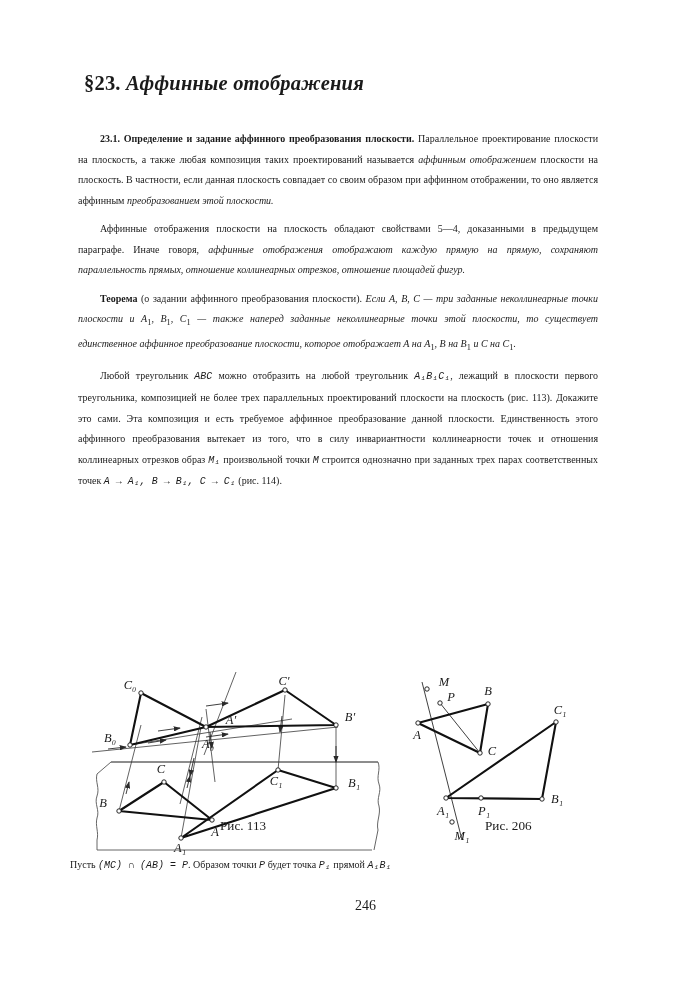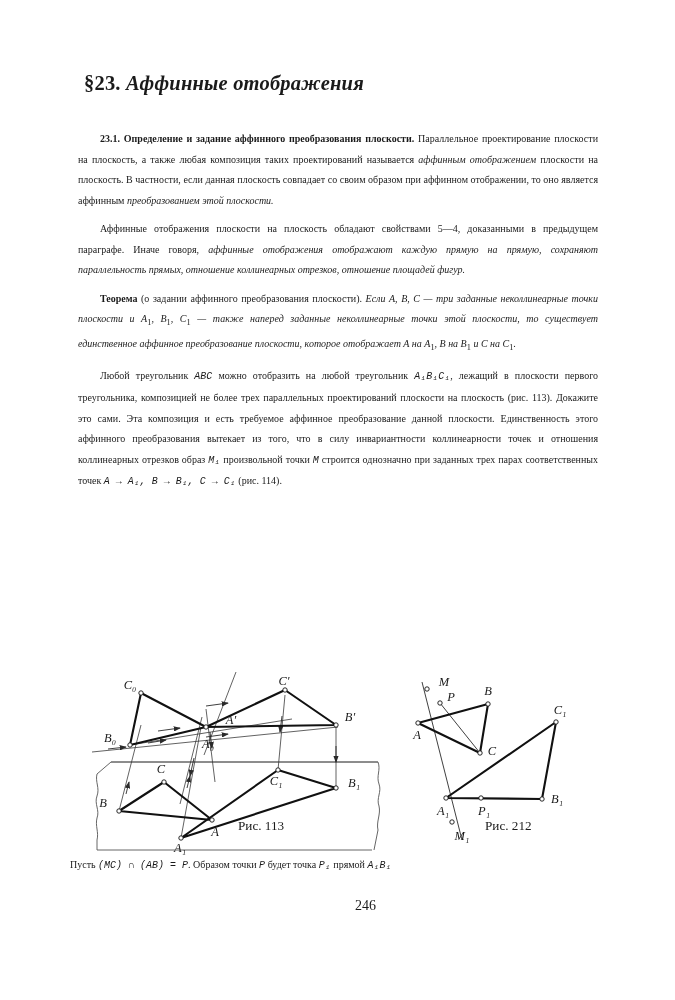--- a/index.html
+++ b/index.html
@@ -74,21 +74,21 @@
     left: 70px;
     top: 818px;
     width: 536px;
     height: 18px;
     font-size: 13.2px;
   }
   .cap {
     position: absolute;
     white-space: nowrap;
   }
-  .cap-113 { left: 168px; font-family: Liberation Serif, serif; }
+  .cap-113 { left: 150px; font-family: Liberation Serif, serif; }
   .cap-114 { left: 415px; }
 
   .closing {
     position: absolute;
     left: 70px;
     top: 855px;
     width: 536px;
     font-size: 10px;
     line-height: 20.5px;
   }
@@ -282,21 +282,21 @@
           <text x="74" y="145" text-anchor="middle">P₁</text>
           <text x="147" y="133" text-anchor="middle">B₁</text>
           <text x="52" y="170" text-anchor="middle">M₁</text>
         </g>
       </svg>
     </div>
   </div>
 
   <div class="fig-caption-row">
     <span class="cap cap-113">Рис. 113</span>
-    <span class="cap cap-114">Рис. 212</span>
+    <span class="cap cap-114">Рис. 206</span>
   </div>
 
   <div class="closing">
     <span>Пусть </span><span class="mathit nowrap">(MC) ∩ (AB) = P</span><span>. Образом точки </span><span class="mathit">P</span><span> будет точка </span><span class="mathit nowrap">P₁</span><span> прямой </span><span class="mathit nowrap">A₁B₁</span>
   </div>
 
   <div class="page-number">246</div>
 
 </div>
 

